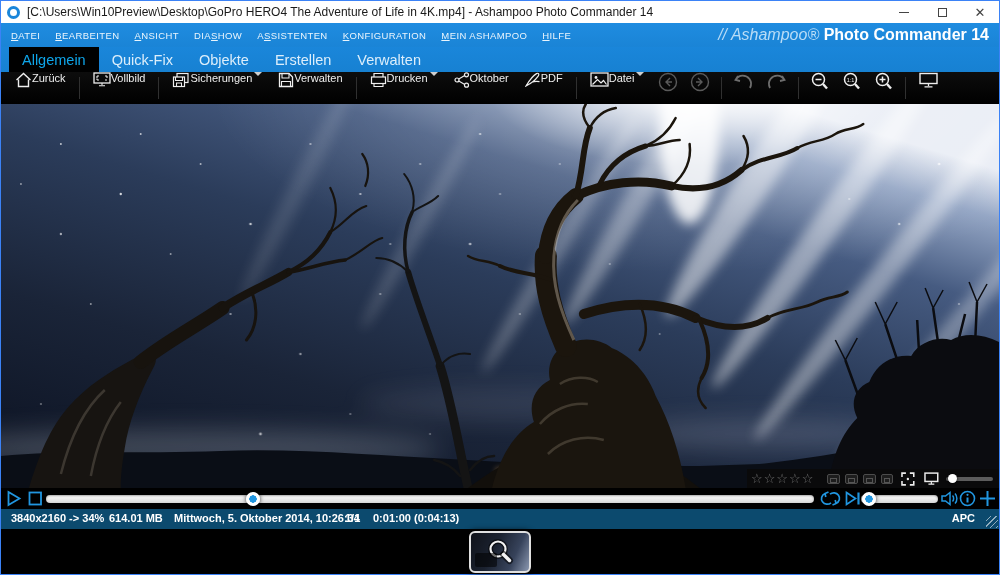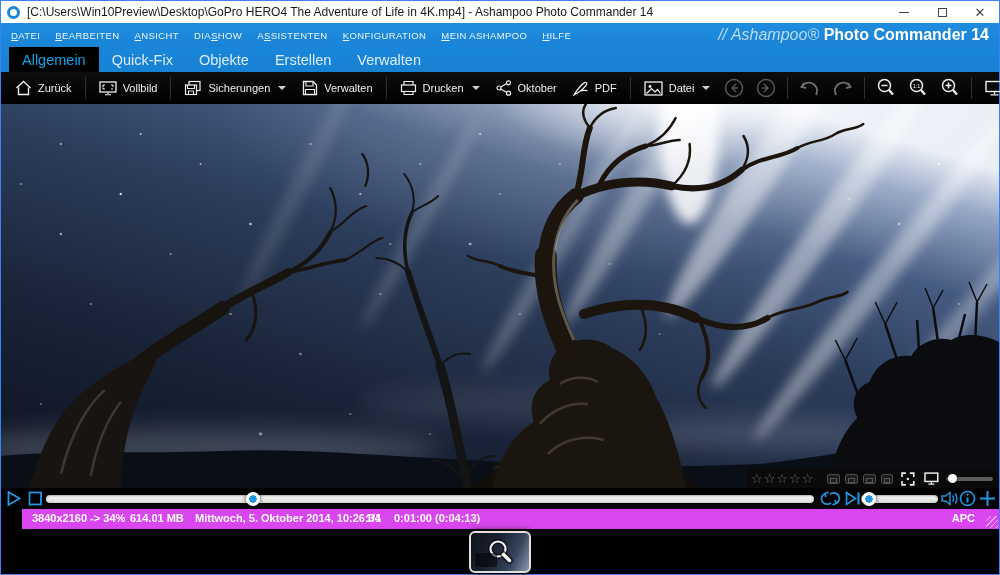--- a/index.html
+++ b/index.html
@@ -27,21 +27,21 @@
   .brand .name { color:#ffffff; font-weight:bold; }
 
   
   .tabrow { height:25px; background:linear-gradient(#1a86da,#1781d2); display:flex; align-items:stretch; padding-left:8px; flex:0 0 auto; }
   .tab { display:flex; align-items:center; padding:0 13px; font-size:14.5px; color:#dceefb; cursor:default; }
   .tab.active { background:#000; color:#0ea5e9; }
 
   
   .toolbar { height:32px; background:linear-gradient(#0d0d0d,#000); display:flex; align-items:center; padding:0 6px; flex:0 0 auto; }
   .tb-sep { width:1px; height:22px; background:#303030; margin:0 5px; flex:0 0 auto; }
-  .tb-btn { display:flex; align-items:center; gap:6px; padding:0 8px; height:100%; color:#efefef; font-size:11px; white-space:nowrap; cursor:default; }
+  .tb-btn { display:flex; padding:0 8px; height:100%; color:#efefef; font-size:11px; white-space:nowrap; cursor:default; }
   .tb-btn svg { display:block; }
   .tb-caret { width:0; height:0; border-left:4px solid transparent; border-right:4px solid transparent; border-top:4px solid #cfcfcf; margin-left:2px; }
   .tb-icon-only { padding:0 6px; }
 
   
   .viewer { position:relative; height:384px; flex:0 0 auto; background:#0d1421; overflow:hidden; }
   .viewer svg.scene { position:absolute; inset:0; width:100%; height:100%; }
   .overlay-bar { position:absolute; right:0; bottom:0; width:252px; height:19px; background:rgba(10,10,10,.88); display:flex; align-items:center; padding:0 6px 0 4px; gap:3px; }
   .rate-star { color:#6f6f6f; font-size:13px; line-height:1; cursor:default; }
   .mini-ic { width:13px; height:10px; border:1px solid #4c4c4c; border-radius:2px; background:#1d1d1d; margin-left:2px; position:relative; }
@@ -55,21 +55,21 @@
   .pb-ic { position:absolute; top:2px; cursor:default; }
   .seek-track, .vol-track { position:absolute; top:7px; height:8px; border-radius:4px;
       background:linear-gradient(#ffffff,#d9d9d9); box-shadow:inset 0 1px 2px rgba(0,0,0,.35); }
   .seek-track { left:45px; width:768px; }
   .vol-track { left:860px; width:77px; }
   .knob-dot { position:absolute; top:3.5px; width:14px; height:14px; border-radius:50%;
       background:radial-gradient(circle at 50% 50%, #2196e0 0 3.5px, #ffffff 3.9px 100%);
       box-shadow:0 0 4px rgba(0,0,0,.8); cursor:default; }
 
   
-  .statusbar { position:relative; height:20px; background:#d946ef; color:#fff; font-size:11px; font-weight:bold; flex:0 0 auto;margin-left:21px; }
+  .statusbar { position:relative; height:20px; background:#0c4a6e; color:#fff; font-size:11px; font-weight:bold; flex:0 0 auto; }
   .sb-item { position:absolute; top:3px; white-space:nowrap; }
   .grip { position:absolute; right:1px; bottom:1px; width:12px; height:12px;
       background:repeating-linear-gradient(135deg, transparent 0 3px, rgba(255,255,255,.55) 3px 4px); }
 
   
   .bottomstrip { flex:1 1 auto; background:#000; display:flex; align-items:center; justify-content:center; }
   .loupe { width:62px; height:42px; border:2px solid #e0e0e0; border-radius:6px;
       background:linear-gradient(115deg,#10131a 0%,#1b2230 40%,#37435b 72%,#8b98b0 100%);
       display:flex; align-items:center; justify-content:center; box-shadow:0 0 6px rgba(0,0,0,.9); position:relative; overflow:hidden; }
   .loupe::before { content:""; position:absolute; left:4px; bottom:4px; width:22px; height:14px; background:rgba(0,0,0,.55); border-radius:2px; }

